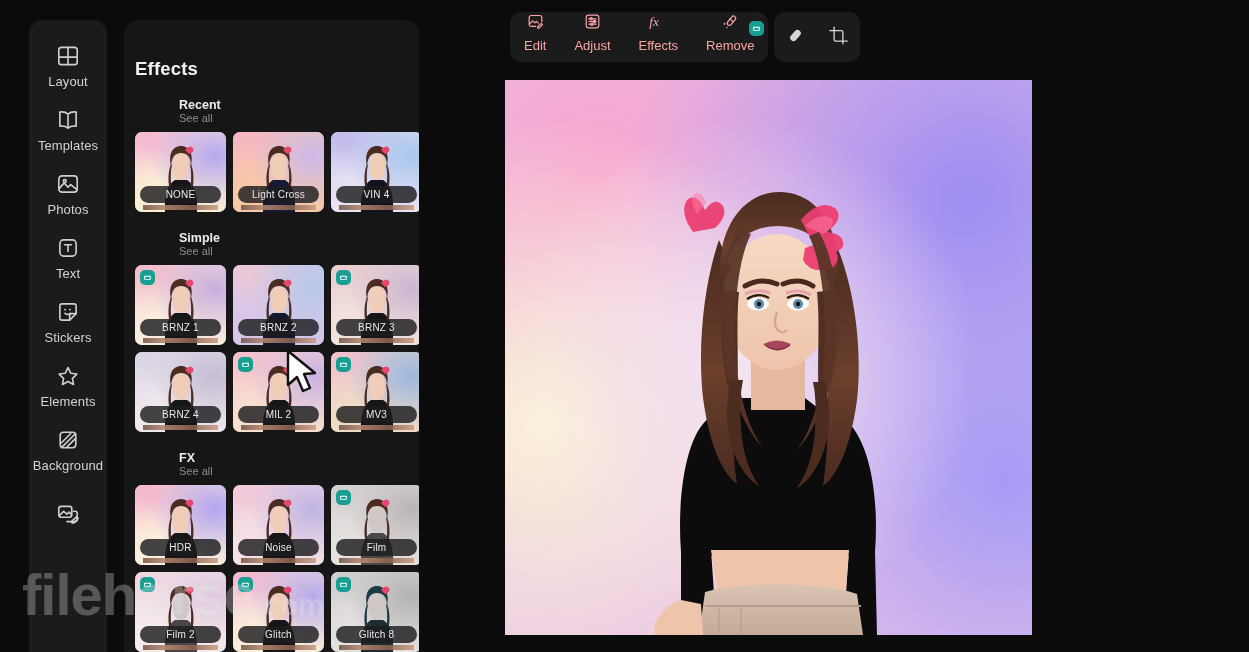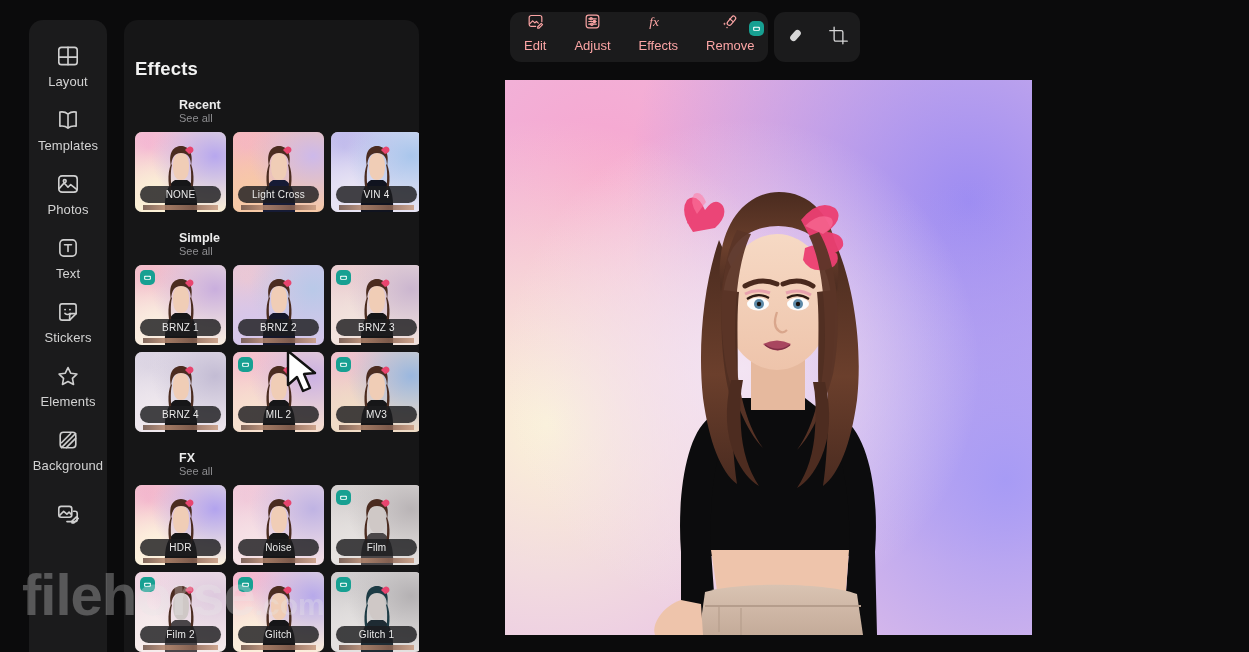--- a/index.html
+++ b/index.html
@@ -725,21 +725,21 @@
     <path d="M56 32 C60 42 59 56 55 64 C56 52 57 40 55 33 Z" fill="#1d3b44"></path>
     <path d="M50 18 q5 -6 8 -2 q2 4 -4 6 Z" fill="#e8456f"></path>
   </svg></div>
       <div class="strip"></div>
       <span class="pro">
               <svg viewBox="0 0 24 24">
                 <rect x="3" y="7" width="18" height="11" rx="2.4" fill="#ffffff"></rect>
                 <rect x="6" y="10" width="12" height="6" rx="1" fill="#17a092"></rect>
               </svg>
             </span>
-      <div class="pill">Glitch 1</div>
+      <div class="pill">Glitch 8</div>
           </div>
         </div>
       </div>
   </div>
 
   <div id="toolbar-wrap">
     <div class="tb-group" id="tb-main">
         <div class="tb-btn">
           <span>
             <svg width="19" height="19" viewBox="0 0 24 24">

